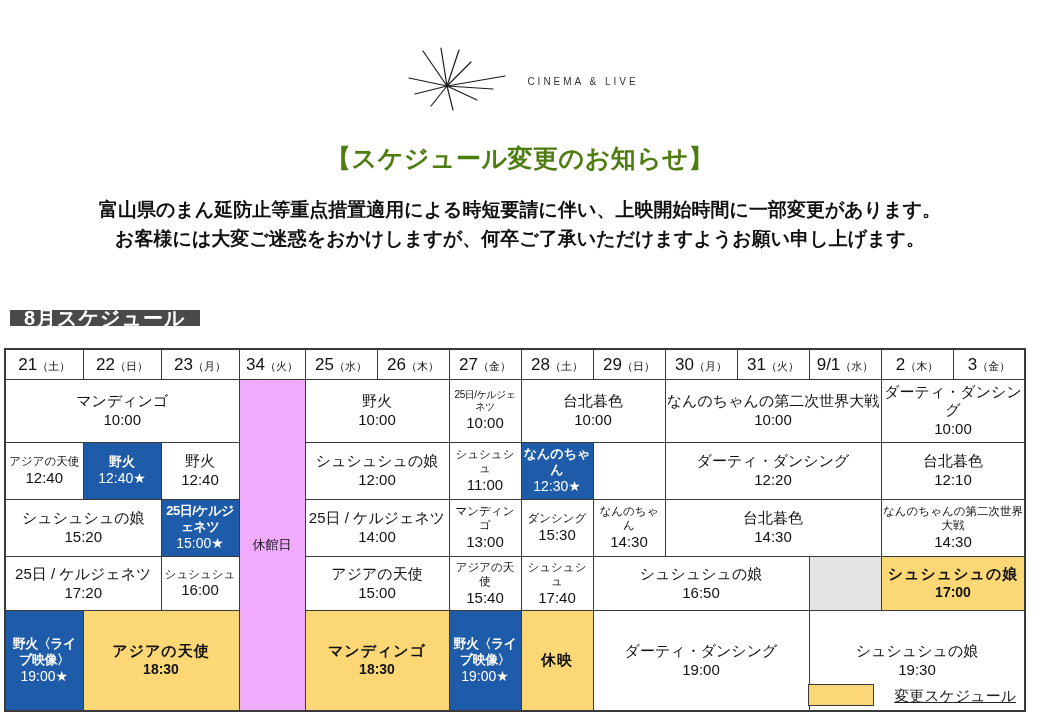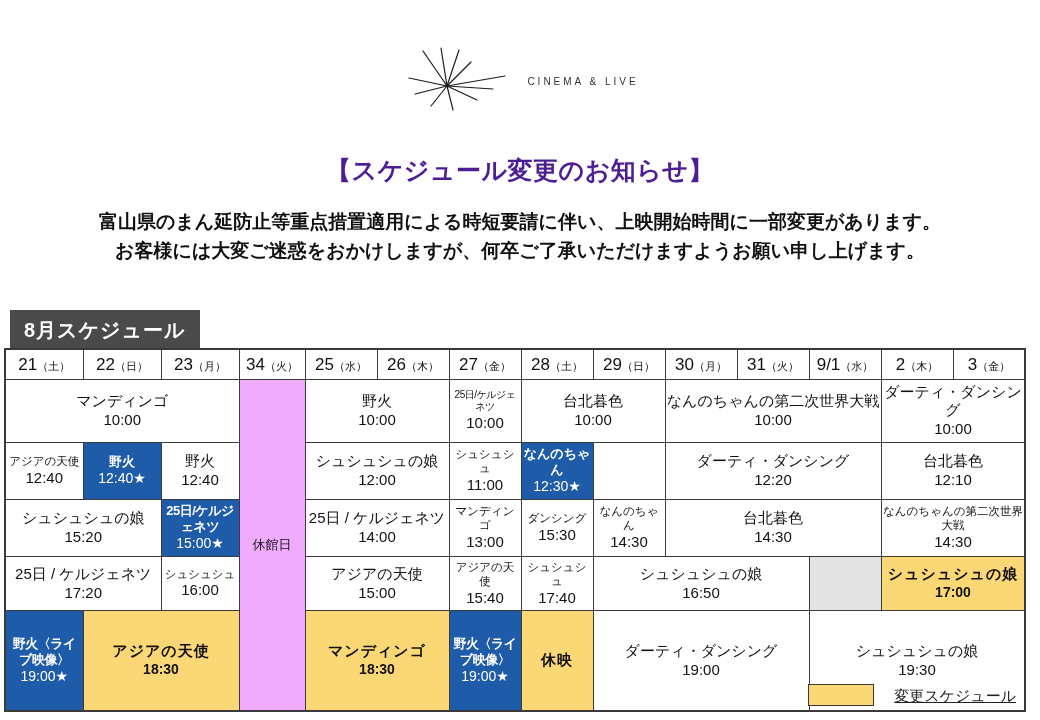--- a/index.html
+++ b/index.html
@@ -29,39 +29,39 @@
   .logo-sub {
     font-size: 10px; letter-spacing: 3px; color: #333333; margin-top: 7px;
     font-family: "Liberation Sans", sans-serif;
   }
 
   
   .headline {
     text-align: center;
     font-size: 25px;
     font-weight: bold;
-    color: #4c1d95;
-    margin-top: 40px;
+    color: #4d7c0f;
+    margin-top: 28px;
     letter-spacing: 0.5px;
   }
   .notice {
     text-align: center;
     margin-top: 20px;
     font-size: 19px;
     font-weight: bold;
     line-height: 1.55;
     color: #111111;
   }
   .notice div { white-space: nowrap; }
 
   
   .month-tab {
     position: absolute;
     left: 10px; top: 310px;
-    width: 190px; height: 40px;
+    width: 190px; height: 16px;
     background: #4a4a4a;
     color: #ffffff;
     font-size: 20px;
     font-weight: bold;
     display: flex; align-items: center;
     padding-left: 14px;
     letter-spacing: 1px;
   }
 
   

